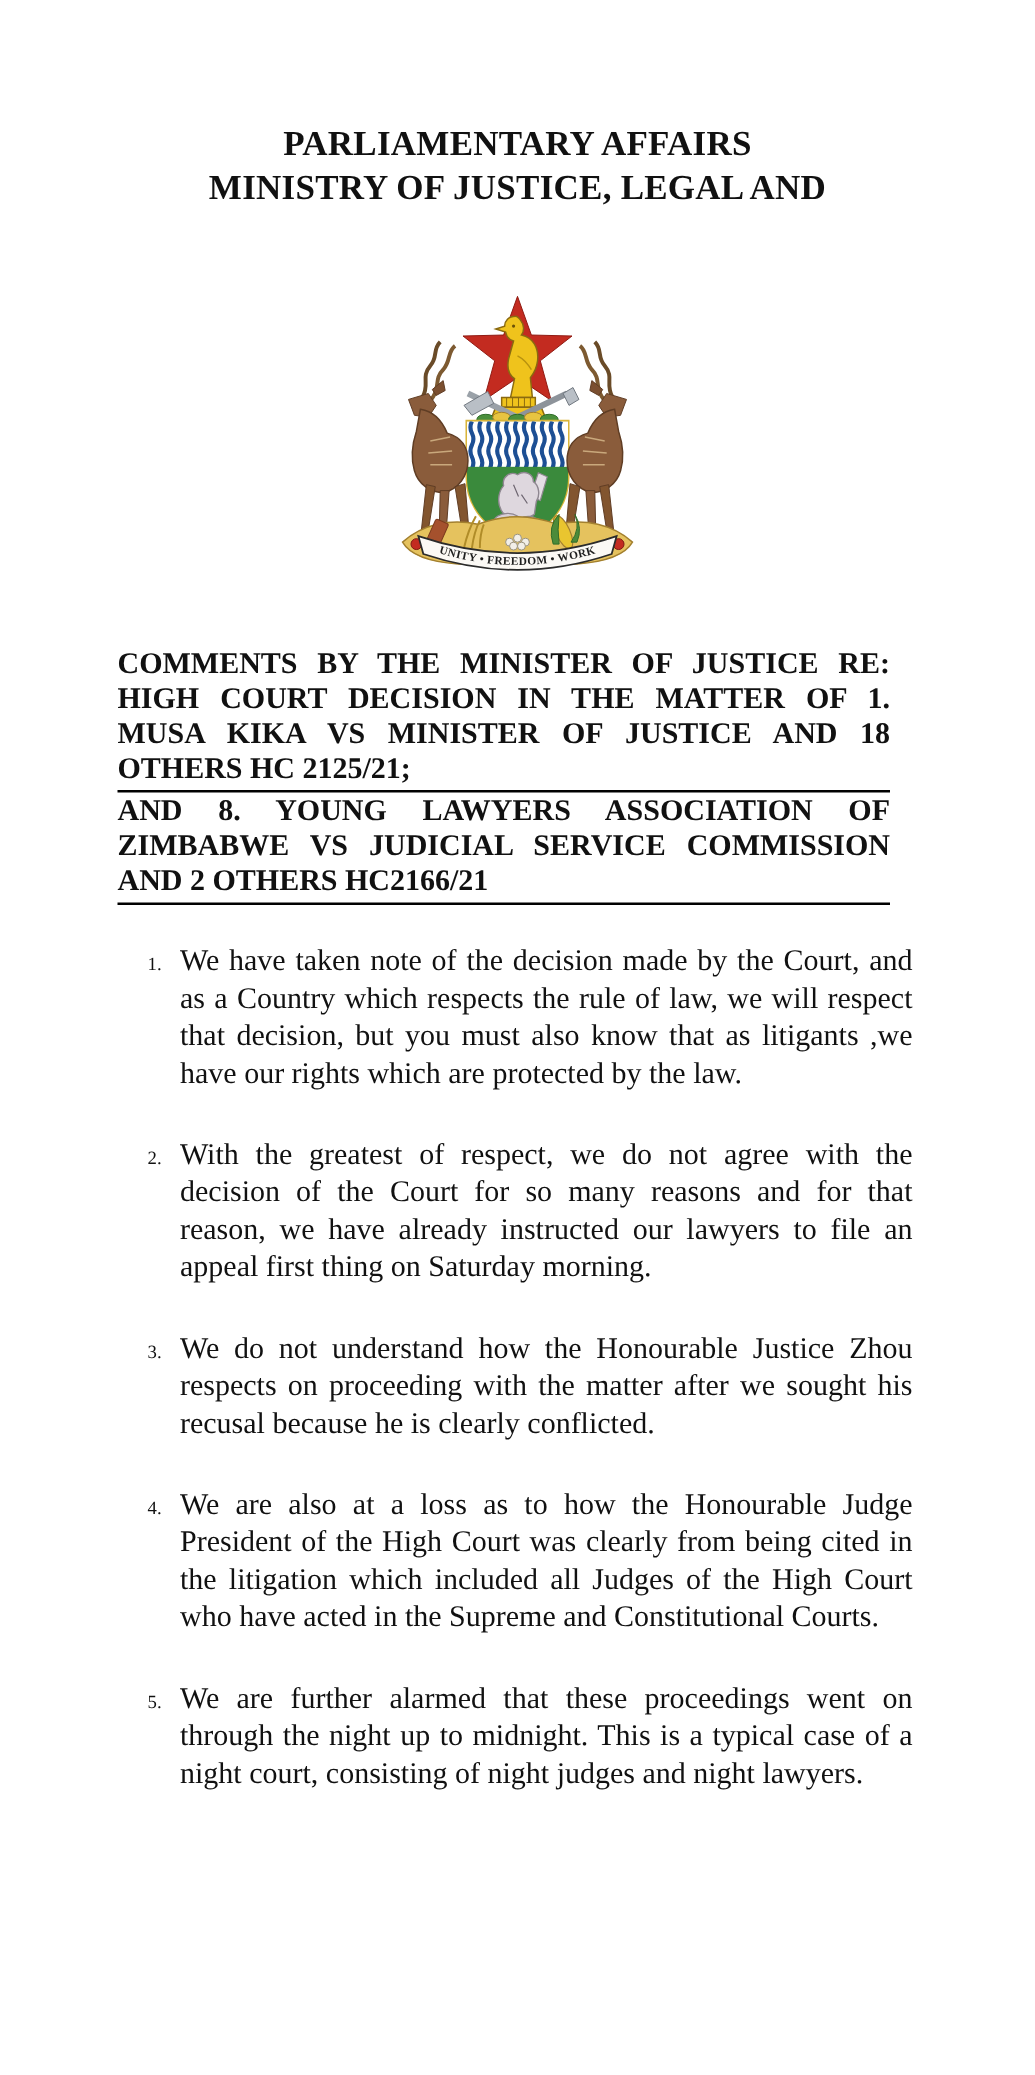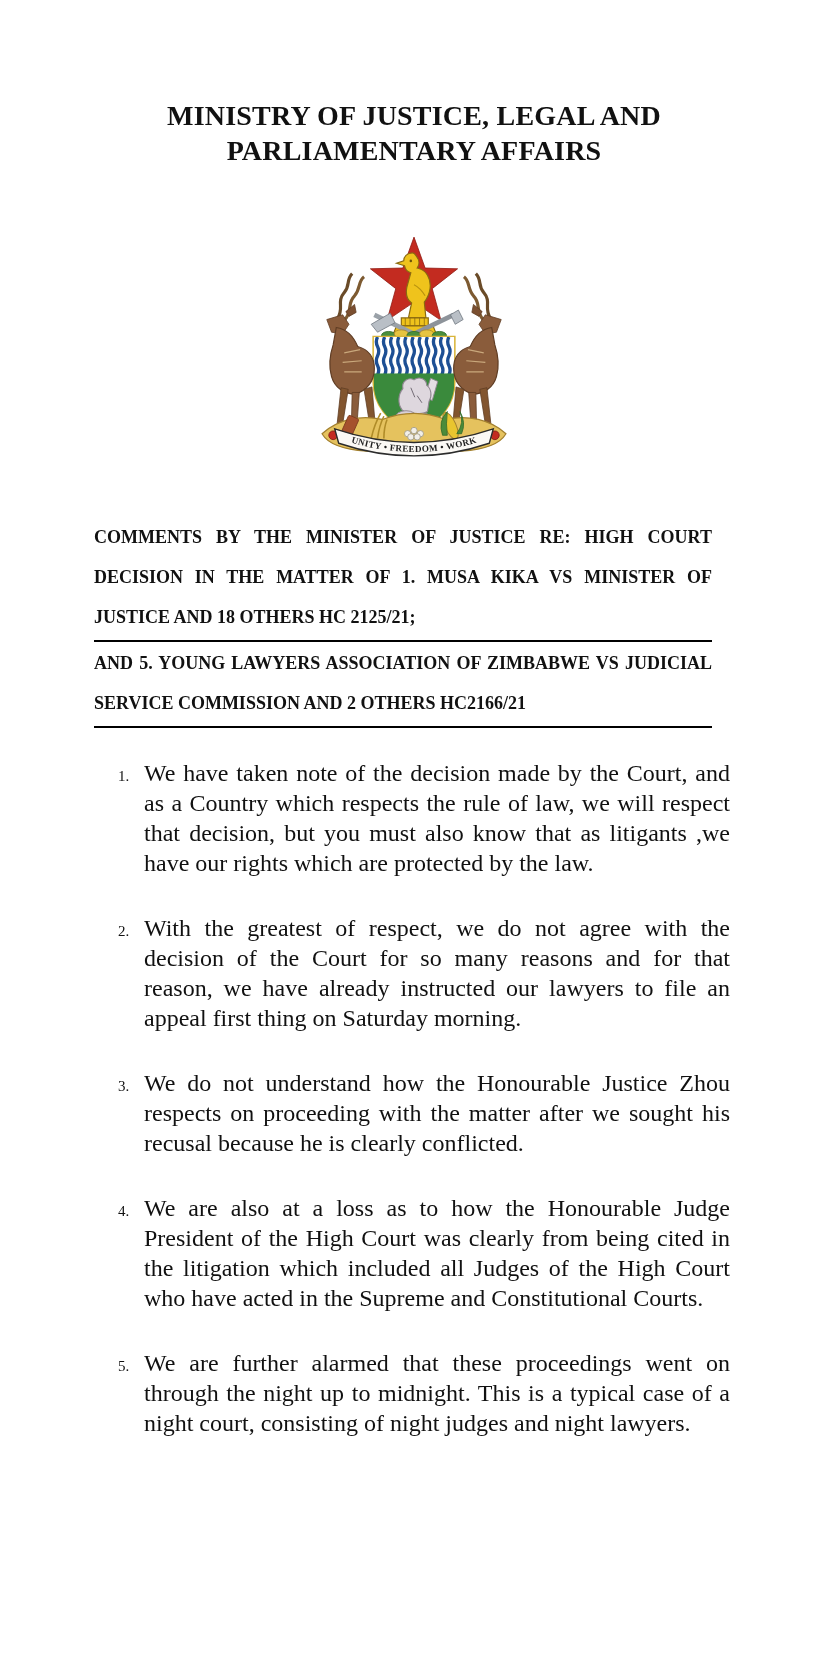--- a/index.html
+++ b/index.html
@@ -31,22 +31,22 @@
   .c-bird{fill:var(--c-bird,#efc31c);}
   .c-green{fill:var(--c-green,#3a8a3c);}
   .c-blue{stroke:var(--c-blue,#1d4f94);}
   .c-kudu{fill:var(--c-kudu,#8a5c3b);}
   .c-mound{fill:var(--c-mound,#e5c25e);}
 
   .subject{
     margin:50px 0 12px 94px;
     width:618px;
     font-weight:bold;
-    font-size:18px;
-    line-height:40px;
+    font-size:24px;
+    line-height:28px;
     text-align:justify;
   }
   .subject-part{
     border-bottom:2.5px solid #000;
     padding-bottom:3px;
   }
   .subject-part + .subject-part{margin-top:1px;}
 
   .statement-list{
     margin:30px 98px 0 118px;
@@ -67,22 +67,22 @@
     flex:1;
     text-align:justify;
   }
 </style>
 </head>
 <body>
 
 <div class="page">
 
   <div class="doc-title">
+    <div>PARLIAMENTARY AFFAIRS</div>
     <div>MINISTRY OF JUSTICE, LEGAL AND</div>
-    <div>PARLIAMENTARY AFFAIRS</div>
   </div>
 
   <div class="emblem-wrap">
     <svg viewBox="0 0 300 304" width="238" height="241" style="--c-star: #c32b20; --c-bird: #efc31c; --c-green: #3a8a3c; --c-blue: #1d4f94; --c-kudu: #8a5c3b; --c-mound: #e5c25e;">
       <defs>
         <clipPath id="shieldClip">
           <path d="M99,140 L201,140 L201,196 C201,228 181,248 150,262 C119,248 99,228 99,196 Z"></path>
         </clipPath>
         <g id="kuduL">
           <path d="M54,116 c8,-14 -2,-20 8,-32 c8,-9 2,-16 10,-24" fill="none" stroke="#6a4b28" stroke-width="4"></path>
@@ -189,21 +189,21 @@
         <path id="mottoPath" d="M58,269 Q150,301 242,269" fill="none"></path>
         <text font-size="11.5" font-weight="bold" fill="#1f1f1f" letter-spacing="0.4">
           <textPath href="#mottoPath" startOffset="50%" text-anchor="middle">UNITY • FREEDOM • WORK</textPath>
         </text>
       </g>
     </svg>
   </div>
 
   <div class="subject">
     <div class="subject-part">COMMENTS BY THE MINISTER OF JUSTICE RE: HIGH COURT DECISION IN THE MATTER OF 1. MUSA KIKA VS MINISTER OF JUSTICE AND 18 OTHERS HC 2125/21;</div>
-    <div class="subject-part">AND 5. YOUNG LAWYERS ASSOCIATION OF ZIMBABWE VS JUDICIAL SERVICE COMMISSION AND 2 OTHERS HC2166/21</div>
+    <div class="subject-part">AND 8. YOUNG LAWYERS ASSOCIATION OF ZIMBABWE VS JUDICIAL SERVICE COMMISSION AND 2 OTHERS HC2166/21</div>
   </div>
 
   <div class="statement-list">
     <div class="para">
       <span class="para-number">1.</span>
       <div class="para-text">We have taken note of the decision made by the Court, and as a Country which respects the rule of law, we will respect that decision, but you must also know that as litigants ,we have our rights which are protected by the law.</div>
     </div>
 
     <div class="para">
       <span class="para-number">2.</span>

